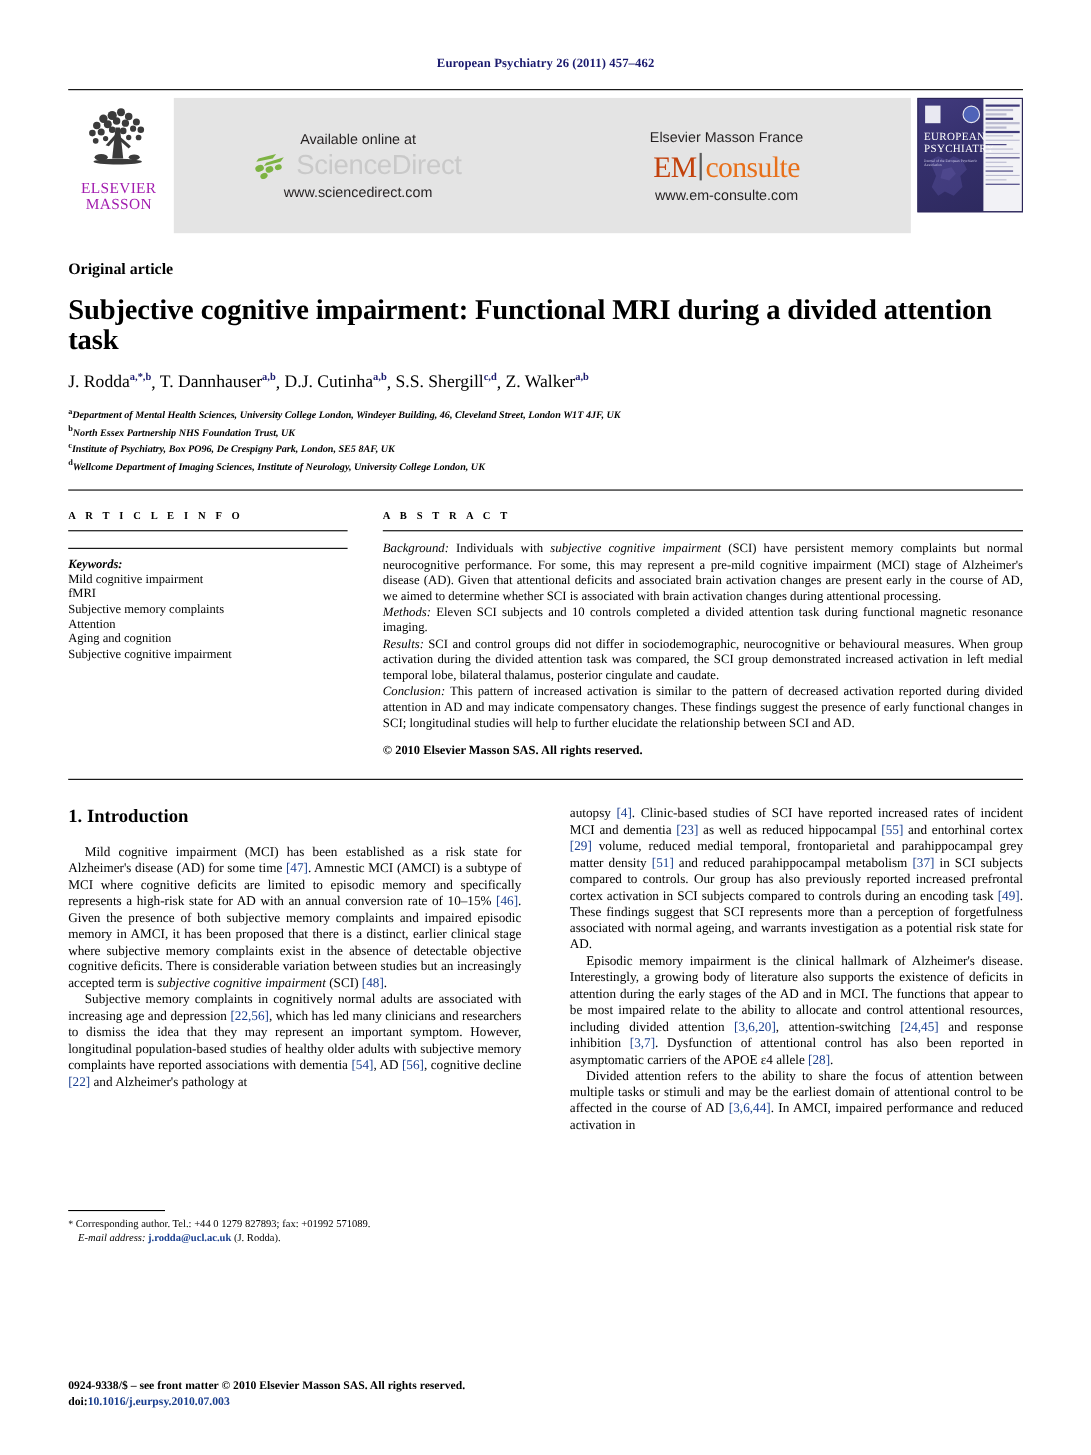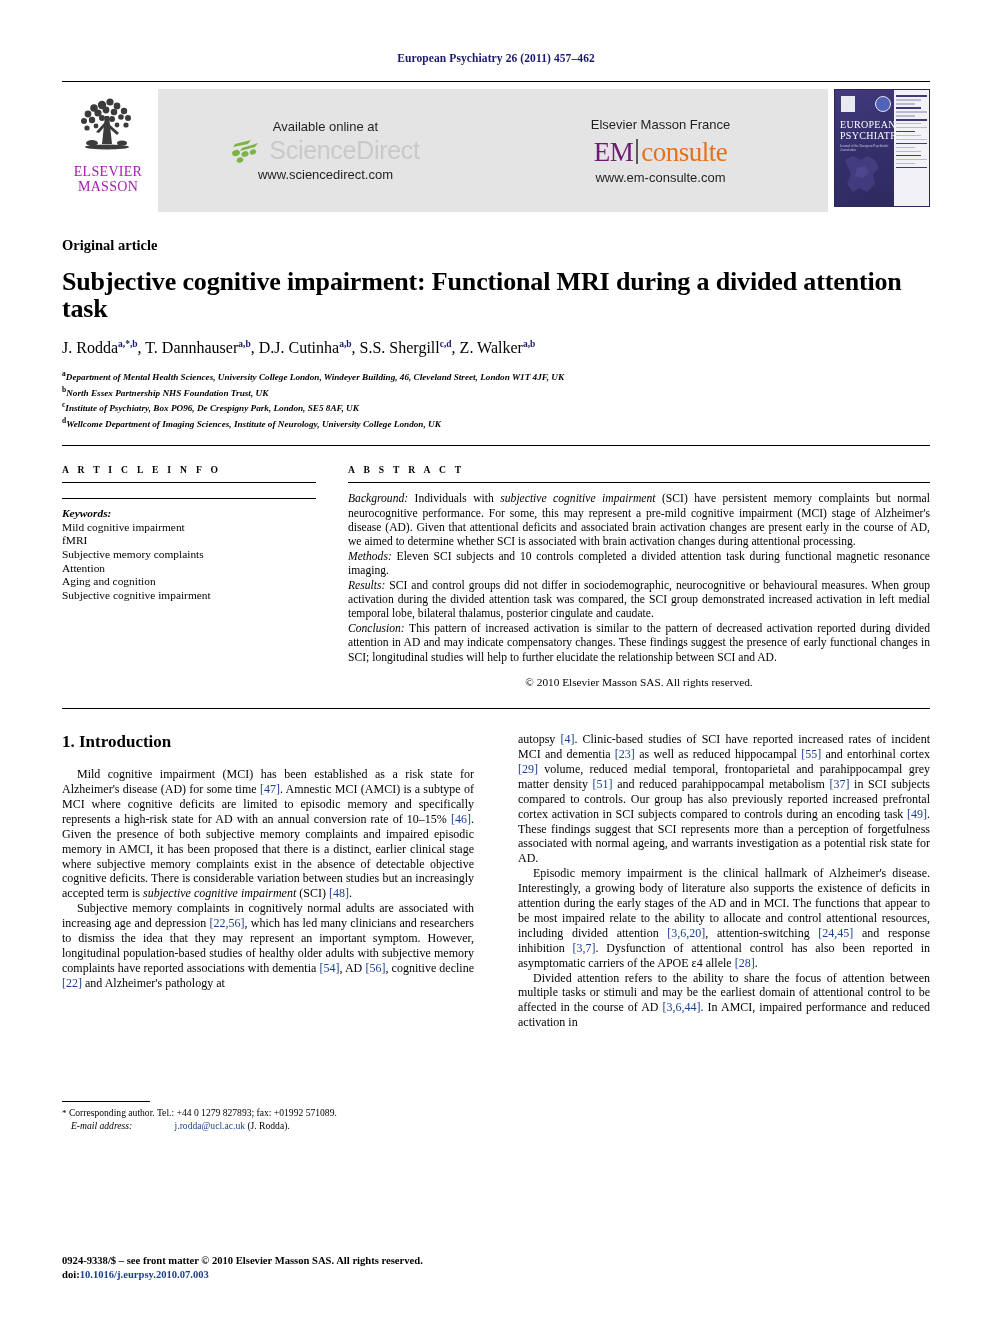--- a/index.html
+++ b/index.html
@@ -100,34 +100,34 @@
     letter-spacing: -0.3px;
     line-height: 1;
   }
   .em-mark {
     font-family: "Liberation Serif", serif;
     font-size: 27px;
     line-height: 1;
     display: flex;
     align-items: baseline;
   }
-  .em-gray { color: #701a75; letter-spacing: -0.5px; }
+  .em-gray { color: #c2410c; letter-spacing: -0.5px; }
   .em-bar {
     display:inline-block;
     width: 2px; height: 25px;
     background: #5a5a5a;
     margin: 0 3px;
     position: relative; top: 3px;
   }
   .em-orange { color: #E8701A; letter-spacing: -0.5px; }
 
   .cover-thumb {
     flex: 0 0 96px;
     width: 96px;
-    height: 118px;
+    height: 104px;
     background: #3a3470;
     position: relative;
     overflow: hidden;
     border: 1px solid #2c2758;
     box-sizing: border-box;
   }
   .cover-left {
     position: absolute; left:0; top:0; bottom:0; width: 63%;
     background: linear-gradient(160deg,#413a7d 0%, #35306d 45%, #2e2a5f 100%);
   }
@@ -225,23 +225,23 @@
     margin-top: 9px;
     font-size: 11.6px;
     line-height: 14.4px;
     text-align: justify;
   }
   .abstract-body p { margin: 0; }
   .abstract-body .lbl { font-style: italic; }
   .abstract-body em { font-style: italic; }
   .copyright {
     margin-top: 11px;
-    text-align: center;
+    text-align: left;
     font-size: 11.3px;
-    font-weight: normal;
+    font-weight: bold;
   }
 
   
   .body-rule { border-top: 1.6px solid #000; margin-top: 20px; }
   .body-cols {
     display: flex;
     margin-top: 23px;
     height: 400px;
   }
   .bcol { flex: 1 1 50%; position: relative; }
@@ -274,21 +274,21 @@
     border-top: 1px solid #000;
     width: 88px;
     margin-bottom: 5px;
   }
   .footnote-text {
     font-size: 9.6px;
     line-height: 12.4px;
   }
   .footnote-text .star { font-size: 9px; }
   .footnote-text .lbl { font-style: italic; }
-  .footnote-text .mail { color: #1a3f8f; font-weight: normal; margin-left: 40px; }
+  .footnote-text .mail { color: #1a3f8f; font-weight: bold; }
 
   
   .page-footer {
     position: absolute;
     left: 62px;
     bottom: 42px;
     font-size: 10.6px;
     line-height: 13.4px;
     font-weight: bold;
   }

